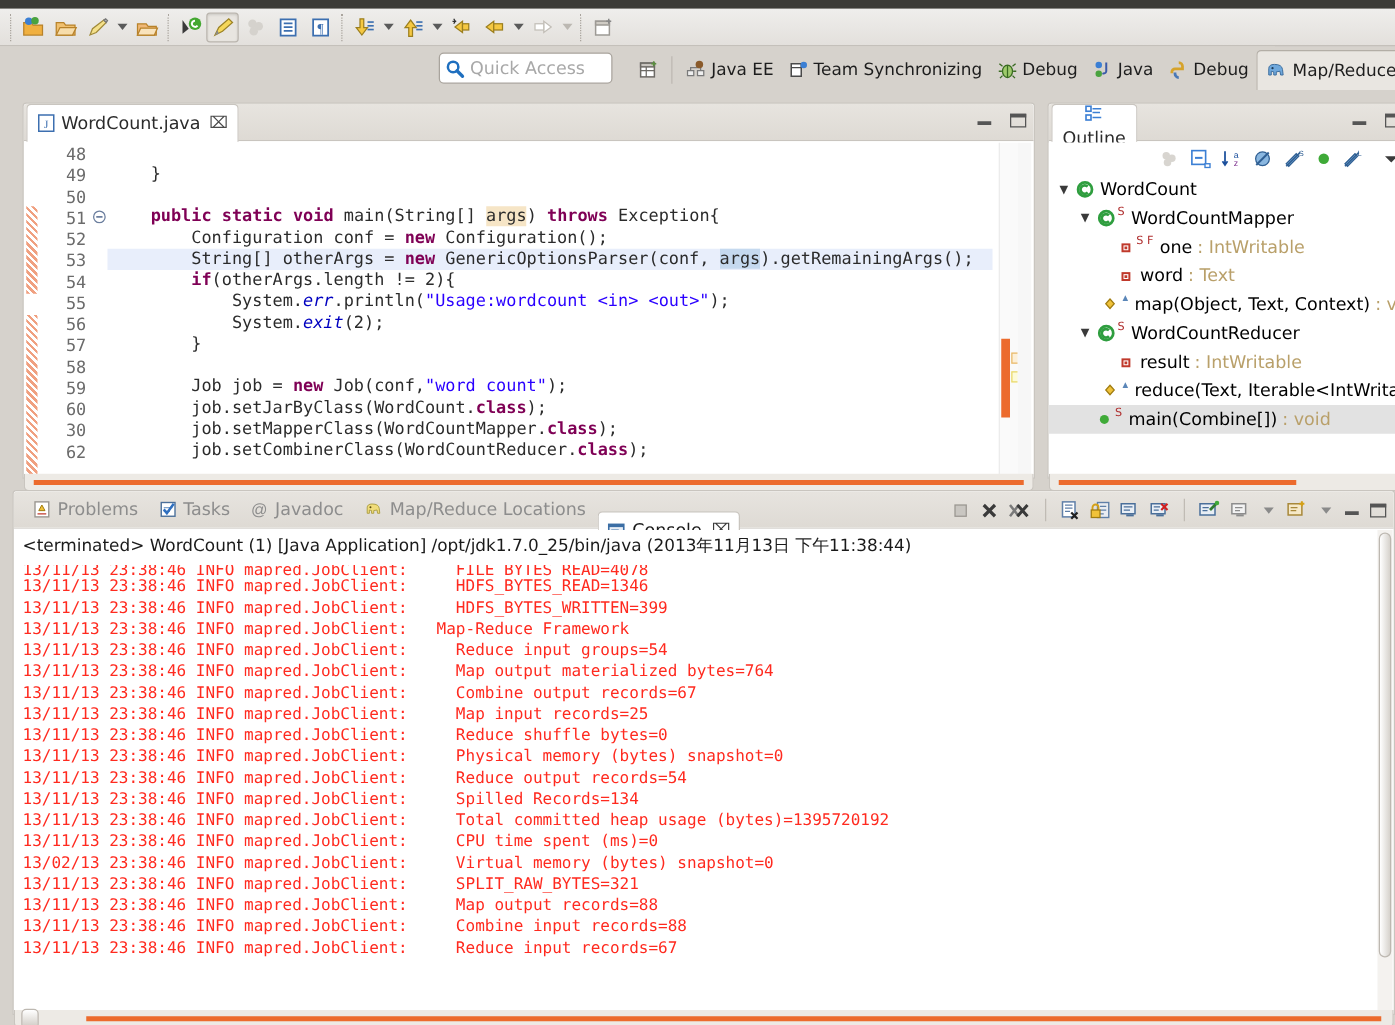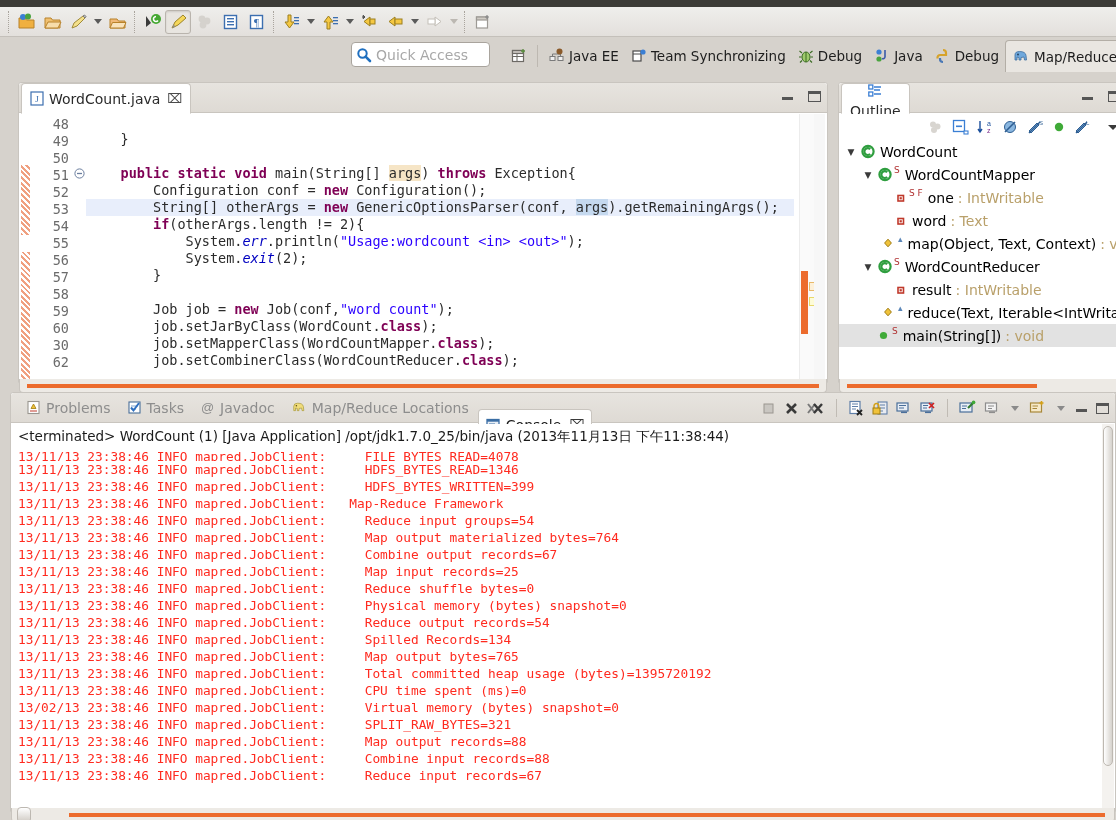--- a/index.html
+++ b/index.html
@@ -780,21 +780,21 @@
           <span class="otype">reduce(Text, Iterable&lt;IntWritabl</span>
         </div>
         <div class="onode selected" style="padding-left: 23px;">
           <span class="otwist"></span>
           <span class="ico">
             <svg width="13" height="13" viewBox="0 0 13 13">
               <circle cx="5.5" cy="6.5" r="3.6" fill="#3faa38"></circle>
             </svg>
           </span>
           <span style="font-size: 9px; color: rgb(176, 48, 48); margin-left: -3px; margin-right: 1px; align-self: flex-start; margin-top: 2px;">S</span>
-          <span class="otype">main(String[])</span>
+          <span class="otype">main(Combine[])</span>
           <span class="oret"> : void</span>
         </div>
       </div>
     <div class="outline-hbar-bg"></div>
     <div class="outline-hbar"></div>
   </div>
 
   <div class="console-panel">
     <div class="console-tabrow" id="console-tabs">
         <div class="ctab">
@@ -939,21 +939,20 @@
           <div>13/11/13 23:38:46 INFO mapred.JobClient:     HDFS_BYTES_WRITTEN=399</div>
           <div>13/11/13 23:38:46 INFO mapred.JobClient:   Map-Reduce Framework</div>
           <div>13/11/13 23:38:46 INFO mapred.JobClient:     Reduce input groups=54</div>
           <div>13/11/13 23:38:46 INFO mapred.JobClient:     Map output materialized bytes=764</div>
           <div>13/11/13 23:38:46 INFO mapred.JobClient:     Combine output records=67</div>
           <div>13/11/13 23:38:46 INFO mapred.JobClient:     Map input records=25</div>
           <div>13/11/13 23:38:46 INFO mapred.JobClient:     Reduce shuffle bytes=0</div>
           <div>13/11/13 23:38:46 INFO mapred.JobClient:     Physical memory (bytes) snapshot=0</div>
           <div>13/11/13 23:38:46 INFO mapred.JobClient:     Reduce output records=54</div>
           <div>13/11/13 23:38:46 INFO mapred.JobClient:     Spilled Records=134</div>
-          <div>13/11/13 23:38:46 INFO mapred.JobClient:     Map output bytes=765</div>
           <div>13/11/13 23:38:46 INFO mapred.JobClient:     Total committed heap usage (bytes)=1395720192</div>
           <div>13/11/13 23:38:46 INFO mapred.JobClient:     CPU time spent (ms)=0</div>
           <div>13/02/13 23:38:46 INFO mapred.JobClient:     Virtual memory (bytes) snapshot=0</div>
           <div>13/11/13 23:38:46 INFO mapred.JobClient:     SPLIT_RAW_BYTES=321</div>
           <div>13/11/13 23:38:46 INFO mapred.JobClient:     Map output records=88</div>
           <div>13/11/13 23:38:46 INFO mapred.JobClient:     Combine input records=88</div>
           <div>13/11/13 23:38:46 INFO mapred.JobClient:     Reduce input records=67</div>
         </div>
     </div>
     <div class="console-vtrack">

